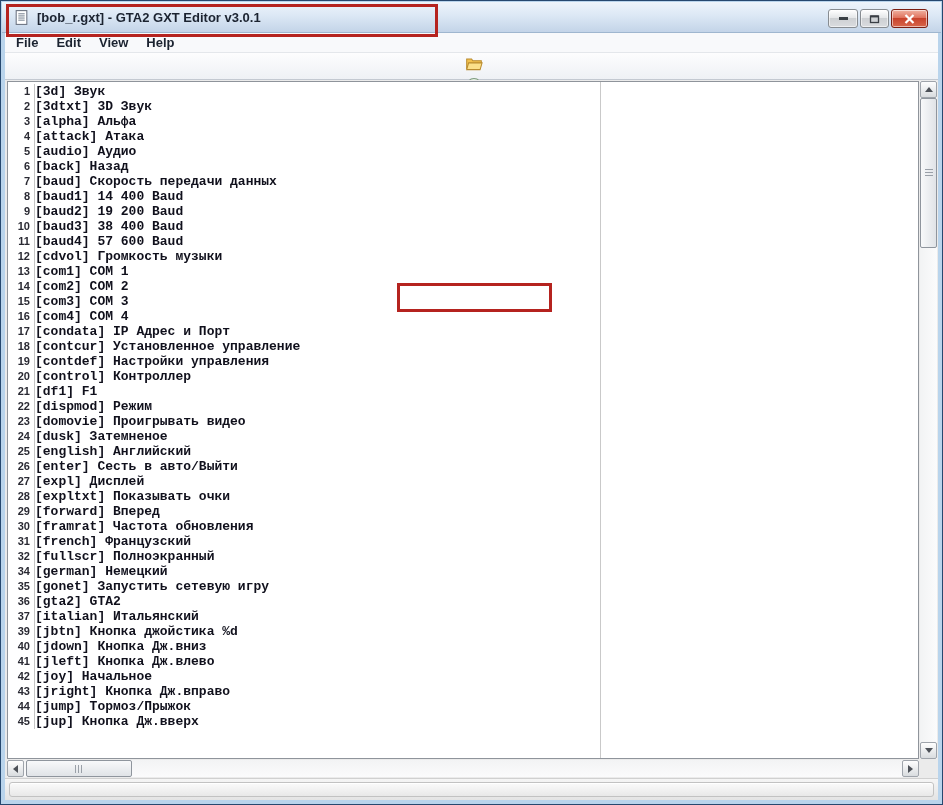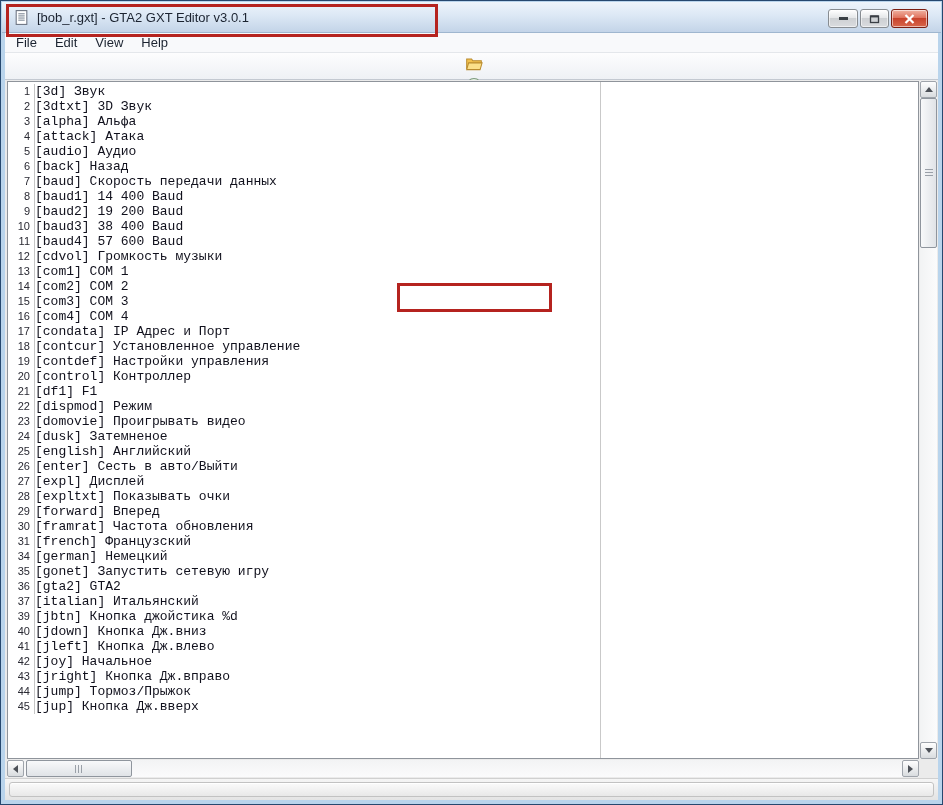--- a/index.html
+++ b/index.html
@@ -1,17 +1,17 @@
 <!DOCTYPE html>
 <html><head>
 <meta charset="utf-8">
 <style>
   html,body{margin:0;padding:0;}
   body{width:943px;height:805px;position:relative;font-family:"Liberation Sans",sans-serif;background:#fff;overflow:hidden;}
-  .window{position:absolute;inset:0;border:1px solid #26486f;background:#b9d4ec;box-sizing:border-box;}
+  .window{position:absolute;inset:0;border:1px solid #26486f;background:#b9d4ec;box-sizing:border-box;font-weight:bold;}
 
   
   .titlebar{position:absolute;top:1px;left:1px;right:1px;height:30px;
     background:linear-gradient(180deg,#eef4fb 0%,#dce8f5 45%,#c3d4e8 100%);
     border-bottom:1px solid #9fb6cf;display:flex;align-items:center;}
   .app-icon{width:17px;height:17px;margin-left:11px;flex:0 0 auto;}
   .title-text{margin-left:7px;font-size:13px;color:#1b2330;white-space:nowrap;}
   .caption-group{position:absolute;top:7px;right:13px;display:flex;gap:2px;}
   .cap{height:19px;border:1px solid #878c91;border-radius:3px;display:flex;align-items:center;justify-content:center;
     background:linear-gradient(180deg,#ffffff,#e5e7e9 45%,#cdd0d3 50%,#dadcdf 100%);
@@ -248,20 +248,21 @@
           <div class="row"><span class="num">22</span><span class="txt">[dispmod] Режим</span></div>
           <div class="row"><span class="num">23</span><span class="txt">[domovie] Проигрывать видео</span></div>
           <div class="row"><span class="num">24</span><span class="txt">[dusk] Затемненое</span></div>
           <div class="row"><span class="num">25</span><span class="txt">[english] Английский</span></div>
           <div class="row"><span class="num">26</span><span class="txt">[enter] Сесть в авто/Выйти</span></div>
           <div class="row"><span class="num">27</span><span class="txt">[expl] Дисплей</span></div>
           <div class="row"><span class="num">28</span><span class="txt">[expltxt] Показывать очки</span></div>
           <div class="row"><span class="num">29</span><span class="txt">[forward] Вперед</span></div>
           <div class="row"><span class="num">30</span><span class="txt">[framrat] Частота обновления</span></div>
           <div class="row"><span class="num">31</span><span class="txt">[french] Французский</span></div>
+          <div class="row"><span class="num">32</span><span class="txt">[fullscr] Полноэкранный</span></div>
           <div class="row"><span class="num">34</span><span class="txt">[german] Немецкий</span></div>
           <div class="row"><span class="num">35</span><span class="txt">[gonet] Запустить сетевую игру</span></div>
           <div class="row"><span class="num">36</span><span class="txt">[gta2] GTA2</span></div>
           <div class="row"><span class="num">37</span><span class="txt">[italian] Итальянский</span></div>
           <div class="row"><span class="num">39</span><span class="txt">[jbtn] Кнопка джойстика %d</span></div>
           <div class="row"><span class="num">40</span><span class="txt">[jdown] Кнопка Дж.вниз</span></div>
           <div class="row"><span class="num">41</span><span class="txt">[jleft] Кнопка Дж.влево</span></div>
           <div class="row"><span class="num">42</span><span class="txt">[joy] Начальное</span></div>
           <div class="row"><span class="num">43</span><span class="txt">[jright] Кнопка Дж.вправо</span></div>
           <div class="row"><span class="num">44</span><span class="txt">[jump] Тормоз/Прыжок</span></div>

